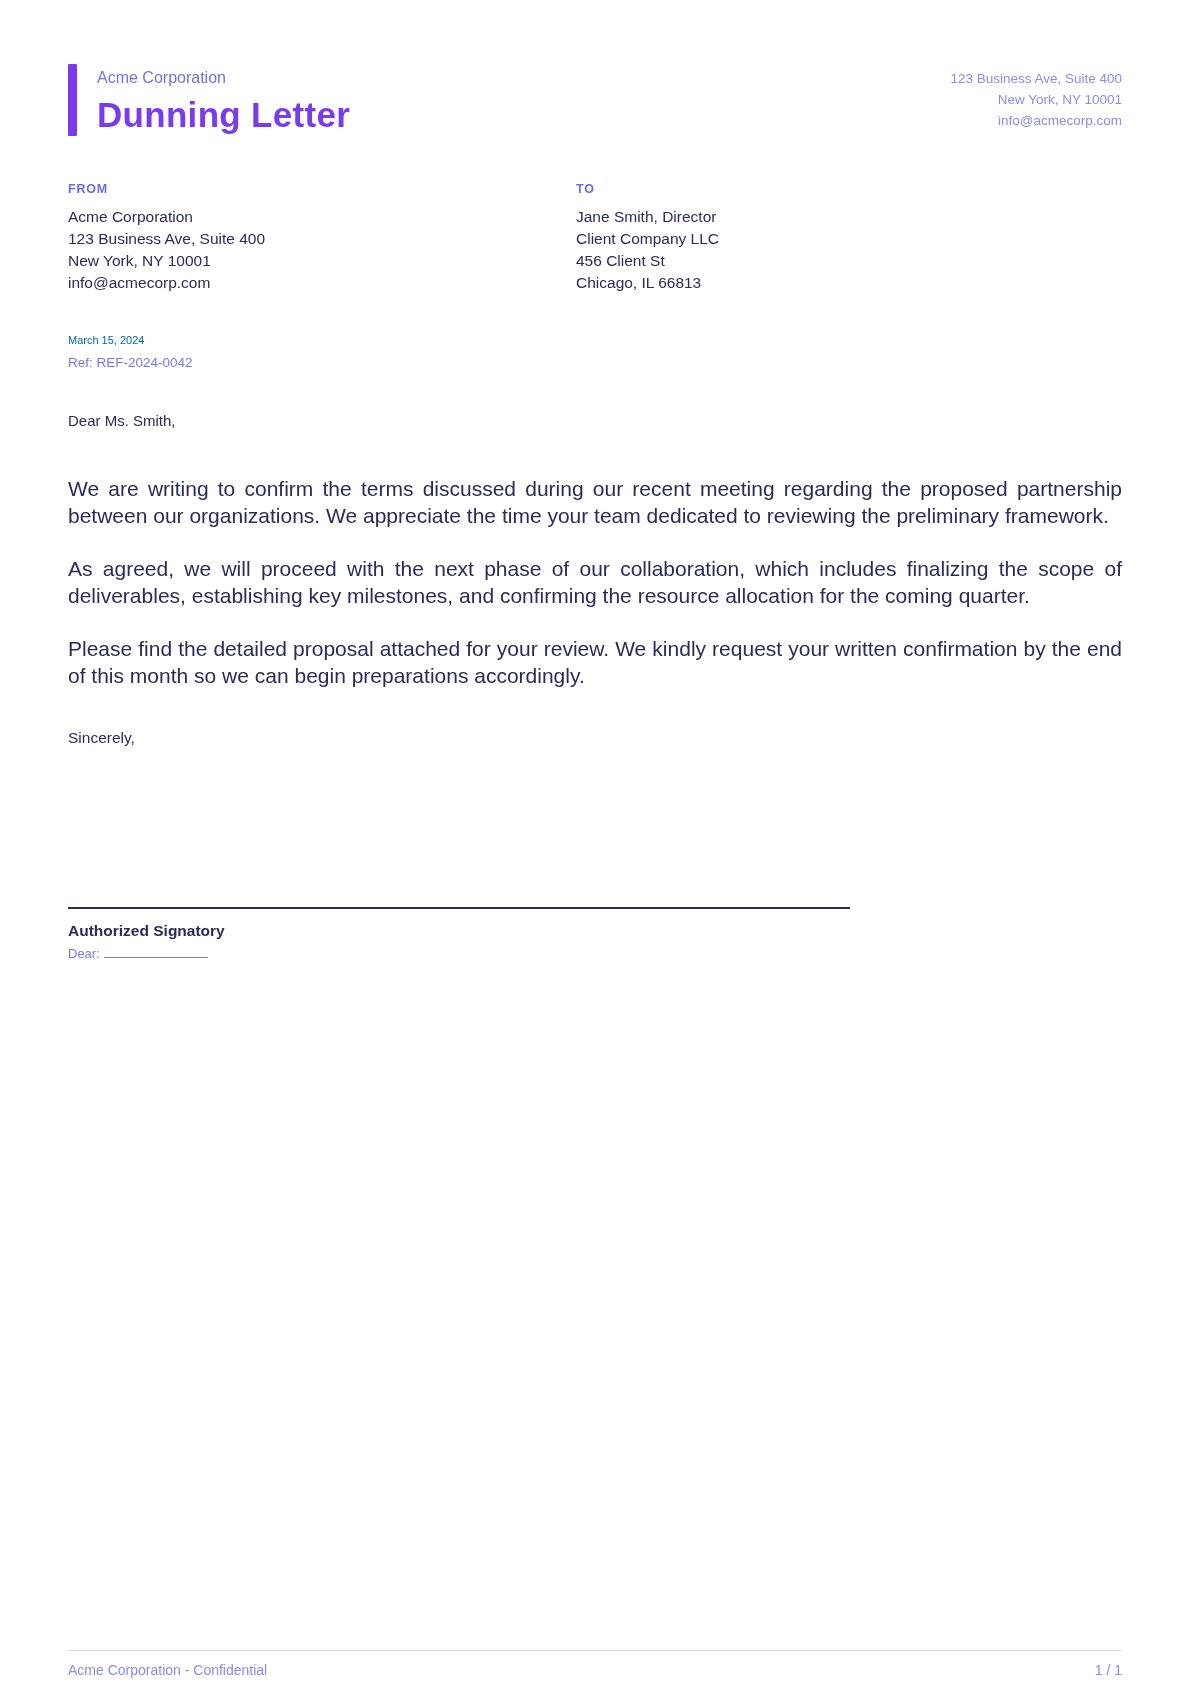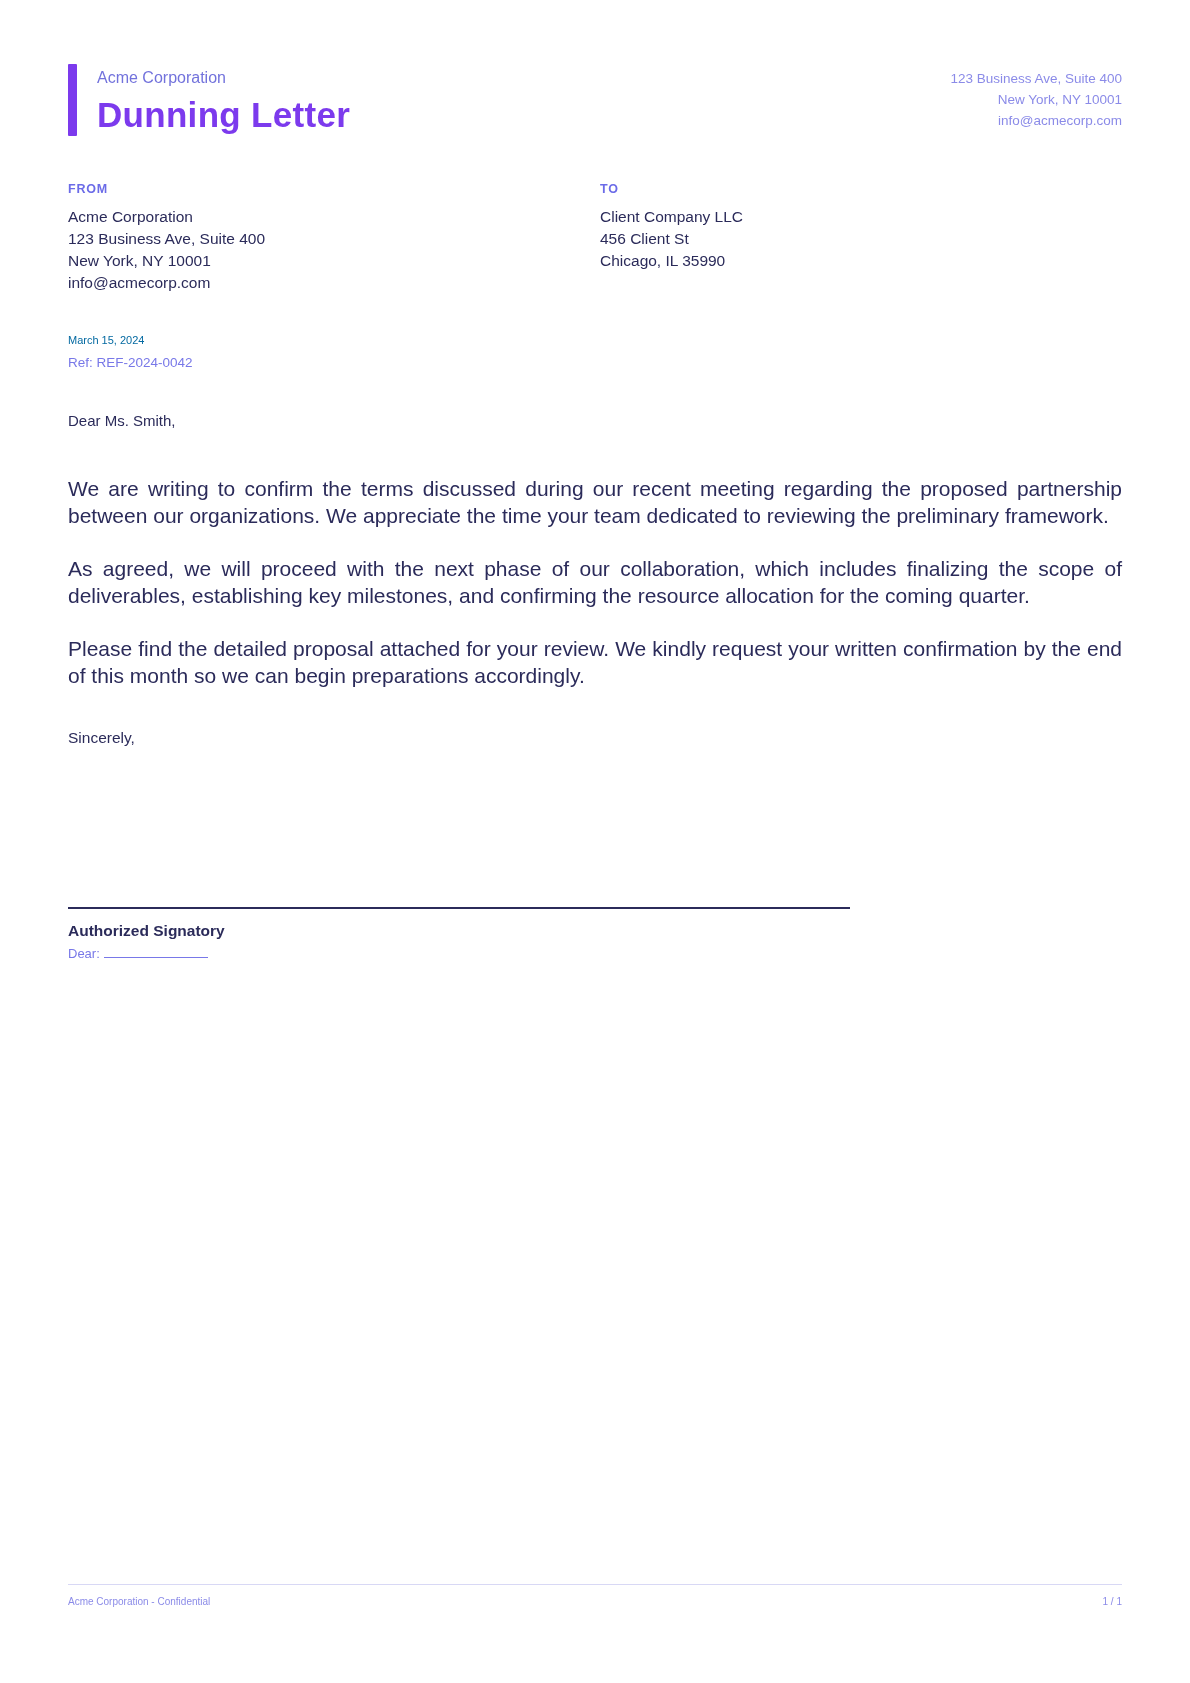--- a/index.html
+++ b/index.html
@@ -19,21 +19,21 @@
 
   
   .header { display: flex; justify-content: space-between; align-items: flex-start; }
   .header-left { display: flex; align-items: stretch; }
   .accent-bar { width: 9px; background: #7c3aed; margin-right: 20px; border-radius: 1px; }
   .company-name { font-size: 16px; color: #7272dc; line-height: 1.2; padding-top: 4px; }
   .doc-title { font-size: 35px; font-weight: bold; color: #7c3aed; line-height: 1.2; margin-top: 7px; letter-spacing: 0.3px; }
   .header-address { font-size: 13.5px; color: #8b8be8; text-align: right; line-height: 1.55; padding-top: 5px; }
 
   
-  .parties { display: flex; margin-top: 46px; gap: 24px; }
+  .parties { display: flex; margin-top: 46px; }
   .party { width: 508px; }
   .party-label { font-size: 12.5px; font-weight: bold; color: #6b6be8; letter-spacing: 0.8px; margin-bottom: 10px; }
   .party-line { font-size: 15.5px; color: #2b2b5a; line-height: 22px; }
 
   
   .meta { margin-top: 40px; }
   .meta-date { font-size: 11px; color: #0369a1; margin-bottom: 9px; }
   .meta-ref { font-size: 13.5px; color: #7878e8; }
 
   
@@ -55,26 +55,26 @@
   .sig-title { font-size: 15.5px; font-weight: bold; color: #2b2b5a; margin-bottom: 6px; }
   .sig-name { font-size: 14.5px; color: #7878e8; margin-bottom: 5px; }
   .sig-date { font-size: 13px; color: #7878e8; }
   .date-line { display: inline-block; width: 104px; border-bottom: 1px solid #7878e8; height: 10px; margin-left: 4px; }
 
   
   .footer {
     position: absolute;
     left: 68px;
     right: 68px;
-    top: 1584px;
+    top: 1650px;
     border-top: 1px solid #d8d8f5;
     padding-top: 11px;
     display: flex;
     justify-content: space-between;
-    font-size: 10px;
+    font-size: 14px;
     color: #8b8be8;
   }
 </style>
 </head>
 <body>
 
 <div class="page">
 
   <div class="header">
     <div class="header-left">
@@ -94,23 +94,24 @@
   <div class="parties">
     <div class="party">
       <div class="party-label">FROM</div>
       <div class="party-line">Acme Corporation</div>
       <div class="party-line">123 Business Ave, Suite 400</div>
       <div class="party-line">New York, NY 10001</div>
       <div class="party-line">info@acmecorp.com</div>
     </div>
     <div class="party">
       <div class="party-label">TO</div>
+      <div class="party-line">Jane Smith, Director</div>
       <div class="party-line">Client Company LLC</div>
       <div class="party-line">456 Client St</div>
-      <div class="party-line">Chicago, IL 35990</div>
+      <div class="party-line">Chicago, IL 66813</div>
     </div>
   </div>
 
   <div class="meta">
     <div class="meta-date">March 15, 2024</div>
     <div class="meta-ref">Ref: REF-2024-0042</div>
   </div>
 
   <div class="salutation">Dear Ms. Smith,</div>
   <p class="body-para">We are writing to confirm the terms discussed during our recent meeting regarding the proposed partnership between our organizations. We appreciate the time your team dedicated to reviewing the preliminary framework.</p>

